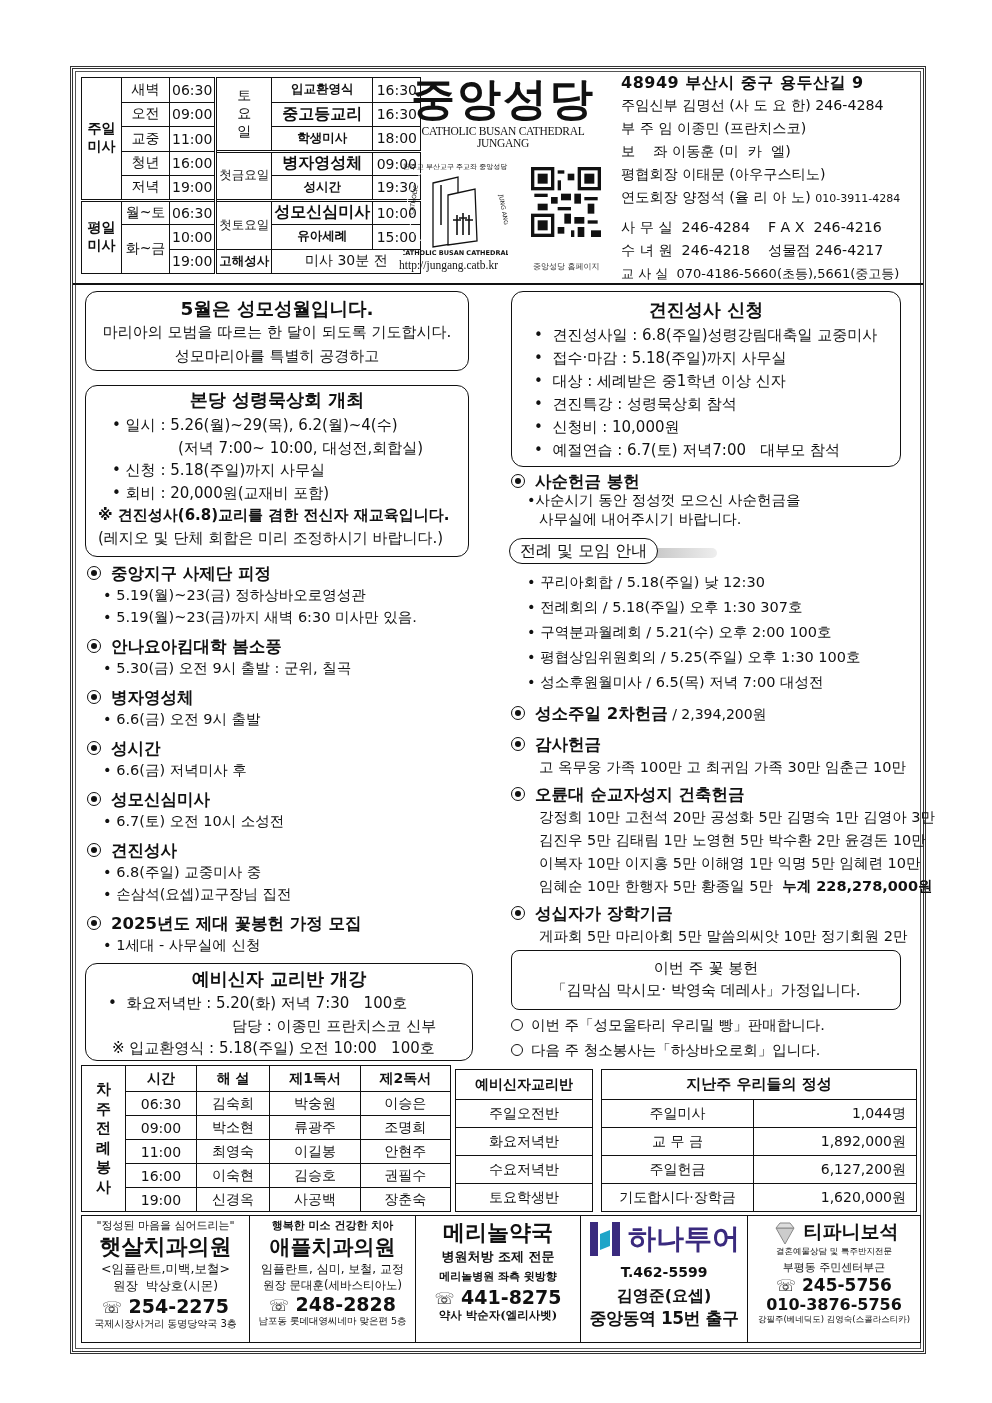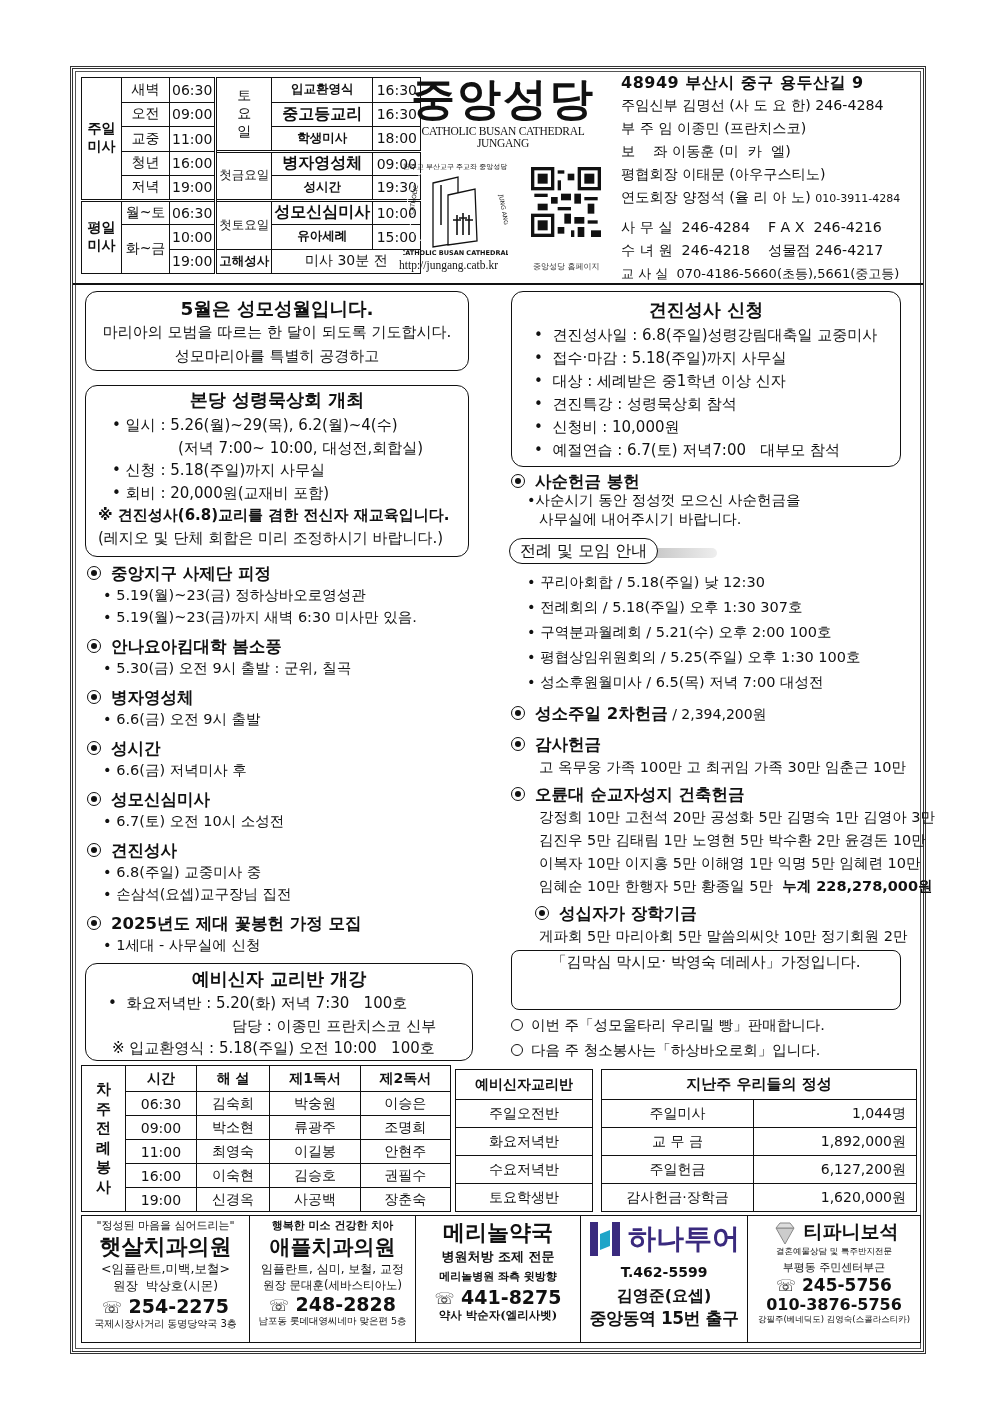--- a/index.html
+++ b/index.html
@@ -269,24 +269,25 @@
 
   <div class="sec" style="left:438px; top:665px;"><span class="bul"></span><span>감사헌금</span></div>
   <div class="item" style="left:466px; top:689px;">고 옥무웅 가족 100만 고 최귀임 가족 30만 임춘근 10만</div>
 
   <div class="sec" style="left:438px; top:715px;"><span class="bul"></span><span>오륜대 순교자성지 건축헌금</span></div>
   <div class="item" style="left:466px; top:739px;">강정희 10만 고천석 20만 공성화 5만 김명숙 1만 김영아 3만</div>
   <div class="item" style="left:466px; top:762px;">김진우 5만 김태림 1만 노영현 5만 박수환 2만 윤경돈 10만</div>
   <div class="item" style="left:466px; top:785px;">이복자 10만 이지홍 5만 이해영 1만 익명 5만 임혜련 10만</div>
   <div class="item" style="left:466px; top:808px;"><span>임혜순 10만 한행자 5만 황종일 5만</span>&nbsp; <b>누계 228,278,000원</b></div>
 
-  <div class="sec" style="left:462px; top:834px;"><span class="bul"></span><span>성십자가 장학기금</span></div>
+  <div class="sec" style="left:438px; top:834px;"><span class="bul"></span><span>성십자가 장학기금</span></div>
   <div class="item" style="left:466px; top:858px;">게파회 5만 마리아회 5만 말씀의씨앗 10만 정기회원 2만</div>
 
   <div class="rbox" style="left:438px; top:881px; width:390px; height:60px; border-radius:8px;">
+    <div class="c" style="margin-top:6px">이번 주 꽃 봉헌</div>
     <div class="c">「김막심 막시모· 박영숙 데레사」가정입니다.</div>
   </div>
 
   <div class="item" style="left:438px; top:947px;"><span class="circ"></span><span>이번 주「성모울타리 우리밀 빵」판매합니다.</span></div>
   <div class="item" style="left:438px; top:972px;"><span class="circ"></span><span>다음 주 청소봉사는「하상바오로회」입니다.</span></div>
 
   <table class="t" style="left:8px; top:996px; width:370px;">
     <tbody>
         <tr>
       <td rowspan="6" style="width:44px" class="vert">
@@ -361,21 +362,21 @@
         </tr>
     <tr>
           <td style="height:28px">교 무 금</td>
           <td class="r">1,892,000원</td>
         </tr>
     <tr>
           <td style="height:28px">주일헌금</td>
           <td class="r">6,127,200원</td>
         </tr>
     <tr>
-          <td style="height:28px">감사헌금·장학금</td>
+          <td style="height:28px">기도합시다·장학금</td>
           <td class="r">1,620,000원</td>
         </tr>
   </tbody>
     </table>
 
   <div class="ads">
     <div class="ad" style="width:168px">
       <div class="l" style="font-size:11px">"정성된 마음을 심어드리는"</div>
       <div class="l" style="font-size:22px; font-weight:bold; line-height:28px">햇살치과의원</div>
       <div class="l" style="font-size:12.5px">&lt;임플란트,미백,보철&gt;</div>

